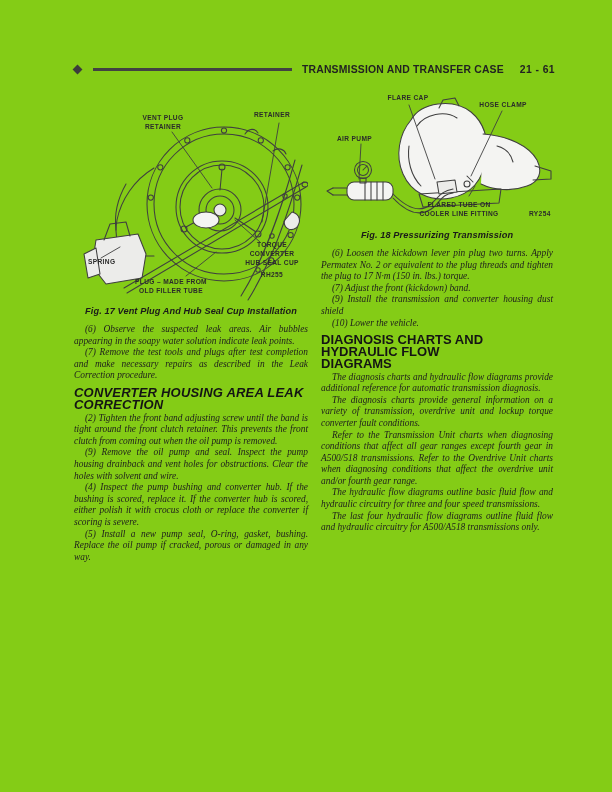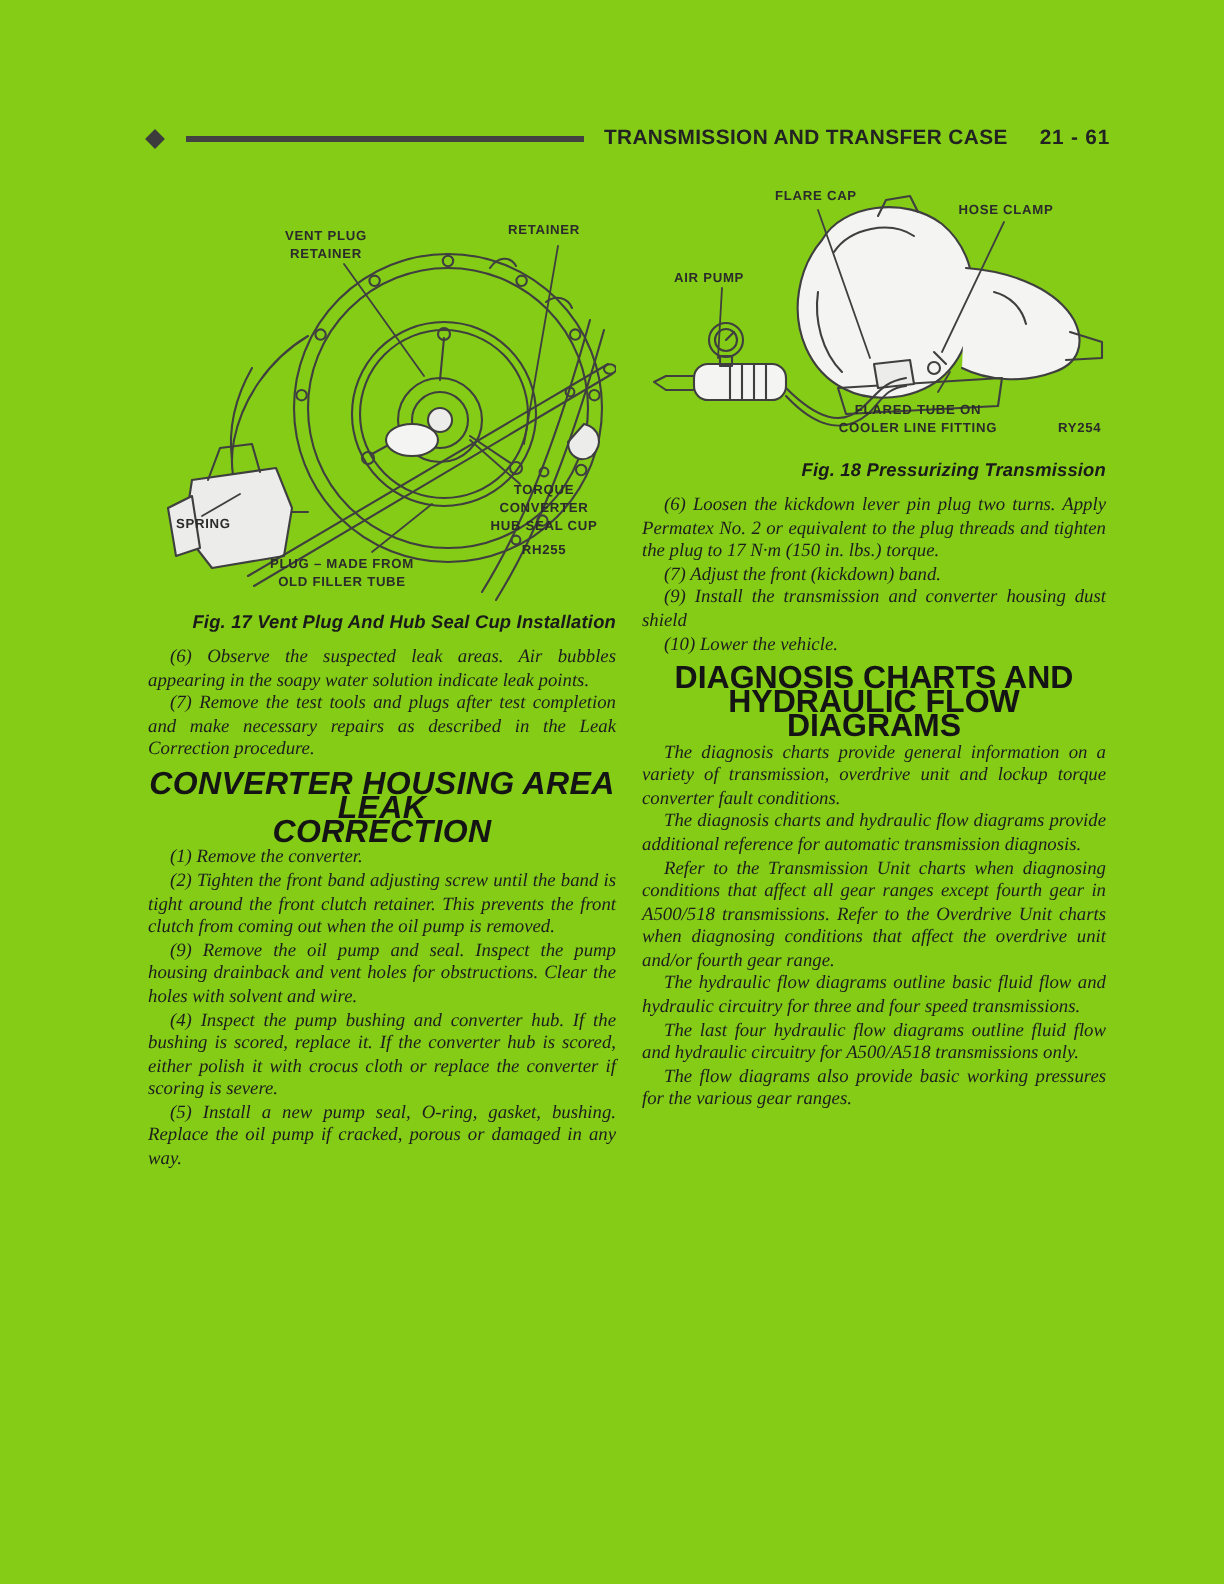--- a/index.html
+++ b/index.html
@@ -31,30 +31,30 @@
   }
   .fig-svg .shaded  { fill:#ececea; }
   .fig-svg .shaded2 { fill:#f4f4f2; }
   .fig-svg .leader  { stroke-width:0.9; }
   .fig-svg text {
     font-family:"Liberation Sans", sans-serif; font-size:6.6px; font-weight:bold;
     fill:#2b2b2b; letter-spacing:0.35px; stroke:none;
   }
   figcaption {
     font-family:"Liberation Sans", sans-serif; font-style:italic; font-weight:bold;
-    font-size:9.2px; text-align:right; margin-top:2px; color:#1a1a1a; letter-spacing:0.1px;
+    font-size:9.2px; text-align:center; margin-top:2px; color:#1a1a1a; letter-spacing:0.1px;
   }
   
   .body-text {
     font-size:9.4px; line-height:11.6px; text-align:justify; text-indent:11px;
     margin:0; color:#1d1d1d;font-style:italic;
   }
   .subhead {
     font-family:"Liberation Sans", sans-serif; font-weight:bold;
-    font-size:16px; line-height:11.8px; margin:5px 0 2px 0; color:#141414;text-align:center;
+    font-size:13px; line-height:11.8px; margin:5px 0 2px 0; color:#141414;
   }
   .subhead.italic { font-style:italic; letter-spacing:0.2px; }
 </style>
 </head>
 <body>
 
 <div class="page">
 
   <div class="page-header">
     <span class="diamond"></span>
@@ -140,21 +140,20 @@
     </figure>
 
     <p class="body-text">(6) Observe the suspected leak areas. Air bubbles appearing in the soapy water solution indicate leak points.</p>
     <p class="body-text">(7) Remove the test tools and plugs after test completion and make necessary repairs as described in the Leak Correction procedure.</p>
 
     <h2 class="subhead italic">
       <span>CONVERTER HOUSING AREA LEAK</span><br>
       <span>CORRECTION</span>
     </h2>
 
-    <p class="body-text">(1) Remove the converter.</p>
     <p class="body-text">(2) Tighten the front band adjusting screw until the band is tight around the front clutch retainer. This prevents the front clutch from coming out when the oil pump is removed.</p>
     <p class="body-text">(9) Remove the oil pump and seal. Inspect the pump housing drainback and vent holes for obstructions. Clear the holes with solvent and wire.</p>
     <p class="body-text">(4) Inspect the pump bushing and converter hub. If the bushing is scored, replace it. If the converter hub is scored, either polish it with crocus cloth or replace the converter if scoring is severe.</p>
     <p class="body-text">(5) Install a new pump seal, O-ring, gasket, bushing. Replace the oil pump if cracked, porous or damaged in any way.</p>
   </div>
 
   <div class="col col-right">
 
     <figure>
       <svg class="fig-svg" viewBox="0 0 232 142">
@@ -212,21 +211,20 @@
     <p class="body-text">(6) Loosen the kickdown lever pin plug two turns. Apply Permatex No. 2 or equivalent to the plug threads and tighten the plug to 17 N·m (150 in. lbs.) torque.</p>
     <p class="body-text">(7) Adjust the front (kickdown) band.</p>
     <p class="body-text">(9) Install the transmission and converter housing dust shield</p>
     <p class="body-text">(10) Lower the vehicle.</p>
 
     <h2 class="subhead">
       <span>DIAGNOSIS CHARTS AND HYDRAULIC FLOW</span><br>
       <span>DIAGRAMS</span>
     </h2>
 
+    <p class="body-text">The diagnosis charts and hydraulic flow diagrams provide additional reference for automatic transmission diagnosis.</p>
     <p class="body-text">The diagnosis charts provide general information on a variety of transmission, overdrive unit and lockup torque converter fault conditions.</p>
-    <p class="body-text">The diagnosis charts and hydraulic flow diagrams provide additional reference for automatic transmission diagnosis.</p>
     <p class="body-text">Refer to the Transmission Unit charts when diagnosing conditions that affect all gear ranges except fourth gear in A500/518 transmissions. Refer to the Overdrive Unit charts when diagnosing conditions that affect the overdrive unit and/or fourth gear range.</p>
     <p class="body-text">The hydraulic flow diagrams outline basic fluid flow and hydraulic circuitry for three and four speed transmissions.</p>
     <p class="body-text">The last four hydraulic flow diagrams outline fluid flow and hydraulic circuitry for A500/A518 transmissions only.</p>
-    <p class="body-text">The flow diagrams also provide basic working pressures for the various gear ranges.</p>
   </div>
 
 </div>
 
 </body></html>

